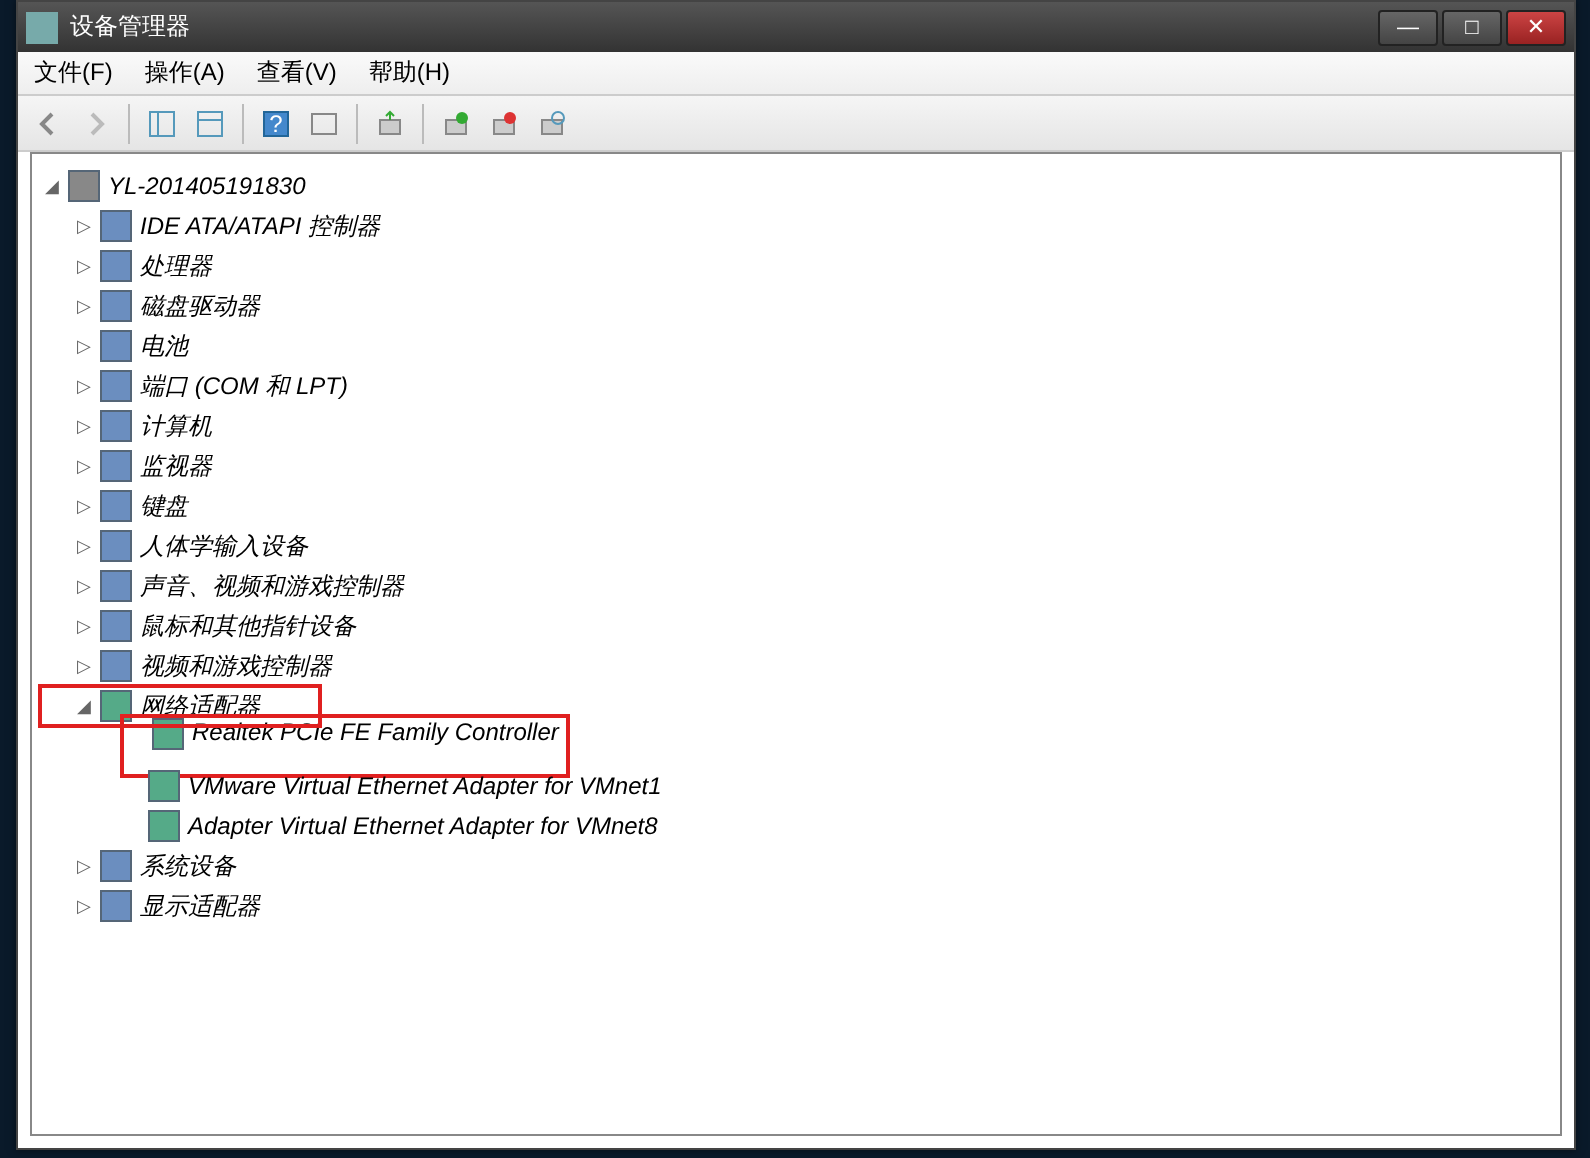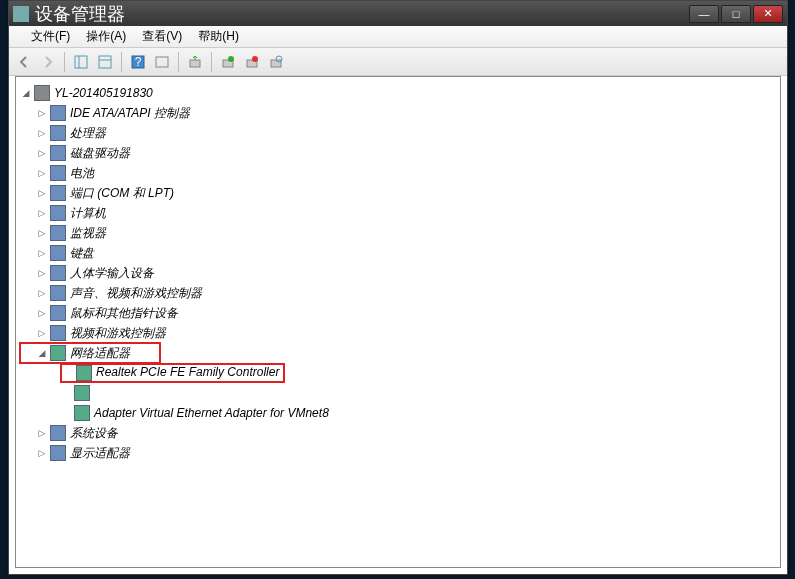--- a/index.html
+++ b/index.html
@@ -1,39 +1,39 @@
 <!DOCTYPE html>
 <html><head>
 <meta charset="utf-8">
 <style>
   * { box-sizing: border-box; margin: 0; padding: 0; font-family: "Segoe UI", Tahoma, sans-serif; font-size: 12px; }
   body { background: #0a1a2a; width: 795px; height: 579px; position: relative; }
   .window { position: absolute; left: 8px; top: 0; width: 780px; height: 575px; background: #fff; border: 1px solid #444; box-shadow: 0 0 4px rgba(0,0,0,0.5); }
   .titlebar { height: 25px; background: linear-gradient(to bottom, #555, #333); color: #fff; display: flex; align-items: center; padding: 0 4px; }
   .titlebar .app-icon { width: 16px; height: 16px; background: #7aa; margin-right: 6px; display: inline-block; }
-  .titlebar .title { flex: 1; font-size: 18px; }
+  .titlebar .title { flex: 1; font-size: 12px; }
   .winbtns { display: flex; gap: 0; }
   .winbtn { width: 30px; height: 18px; background: linear-gradient(#666,#444); border: 1px solid #222; border-radius: 2px; color: #fff; display: flex; align-items: center; justify-content: center; font-size: 11px; margin-left: 2px; cursor: pointer; }
   .winbtn.close { background: linear-gradient(#c44,#922); }
-  .menubar { height: 22px; background: linear-gradient(to bottom,#fafafa,#eee); border-bottom: 1px solid #ccc; display: flex; align-items: center; padding: 0 14px; }
+  .menubar { height: 22px; background: linear-gradient(to bottom,#fafafa,#eee); border-bottom: 1px solid #ccc; display: flex; align-items: center; padding: 0 0; }
   .menu-item { padding: 2px 8px; cursor: default; }
   .toolbar { height: 28px; background: linear-gradient(to bottom,#f5f5f5,#e5e5e5); border-bottom: 1px solid #ccc; display: flex; align-items: center; padding: 0 4px; gap: 2px; }
   .tbtn { width: 22px; height: 22px; display: flex; align-items: center; justify-content: center; cursor: pointer; border: 1px solid transparent; }
   .tsep { width: 1px; height: 20px; background: #bbb; margin: 0 3px; }
   .tree-area { position: absolute; top: 75px; left: 6px; right: 6px; bottom: 6px; border: 1px solid #888; background: #fff; overflow: auto; padding: 6px 4px; }
   .row { display: flex; align-items: center; height: 20px; padding-left: 0; }
   .expander { width: 12px; height: 12px; display: inline-flex; align-items: center; justify-content: center; color: #666; font-size: 9px; margin-right: 2px; cursor: pointer; }
   .icon { width: 16px; height: 16px; display: inline-block; margin-right: 4px; background: #6b8ebf; border: 1px solid #567; }
   .icon.computer { background: #888; }
   .icon.net { background: #5a8; }
   .label { cursor: default; font-style: italic; }
   .indent-1 { padding-left: 16px; }
   .indent-2 { padding-left: 40px; }
   .hl-red { outline: 2px solid #e02020; outline-offset: -1px; }
-  .hl-red-row { border: 2px solid #e02020; display: inline-flex; padding: 0 4px 0 0; }
+  .hl-red-row { border: 2px solid #e02020; display: inline-flex; padding: 0 4px 12px 0; }
   
   .svgico { width: 16px; height: 16px; }
 </style>
 </head>
 <body>
 
 <div class="window">
 
   <div class="titlebar">
     <span class="app-icon"></span>
@@ -194,20 +194,21 @@
       <div class="row indent-2">
         <span class="hl-red-row">
           <span class="expander"></span>
           <span class="icon net"></span>
           <span class="label">Realtek PCIe FE Family Controller</span>
         </span>
       </div>
       <div class="row indent-2">
         <span class="expander"></span>
         <span class="icon net"></span>
+        <span class="label">VMware Virtual Ethernet Adapter for VMnet1</span>
       </div>
       <div class="row indent-2">
         <span class="expander"></span>
         <span class="icon net"></span>
         <span class="label">Adapter Virtual Ethernet Adapter for VMnet8</span>
       </div>
 
       <div class="row indent-1">
         <span class="expander">▷</span>
         <span class="icon"></span>

